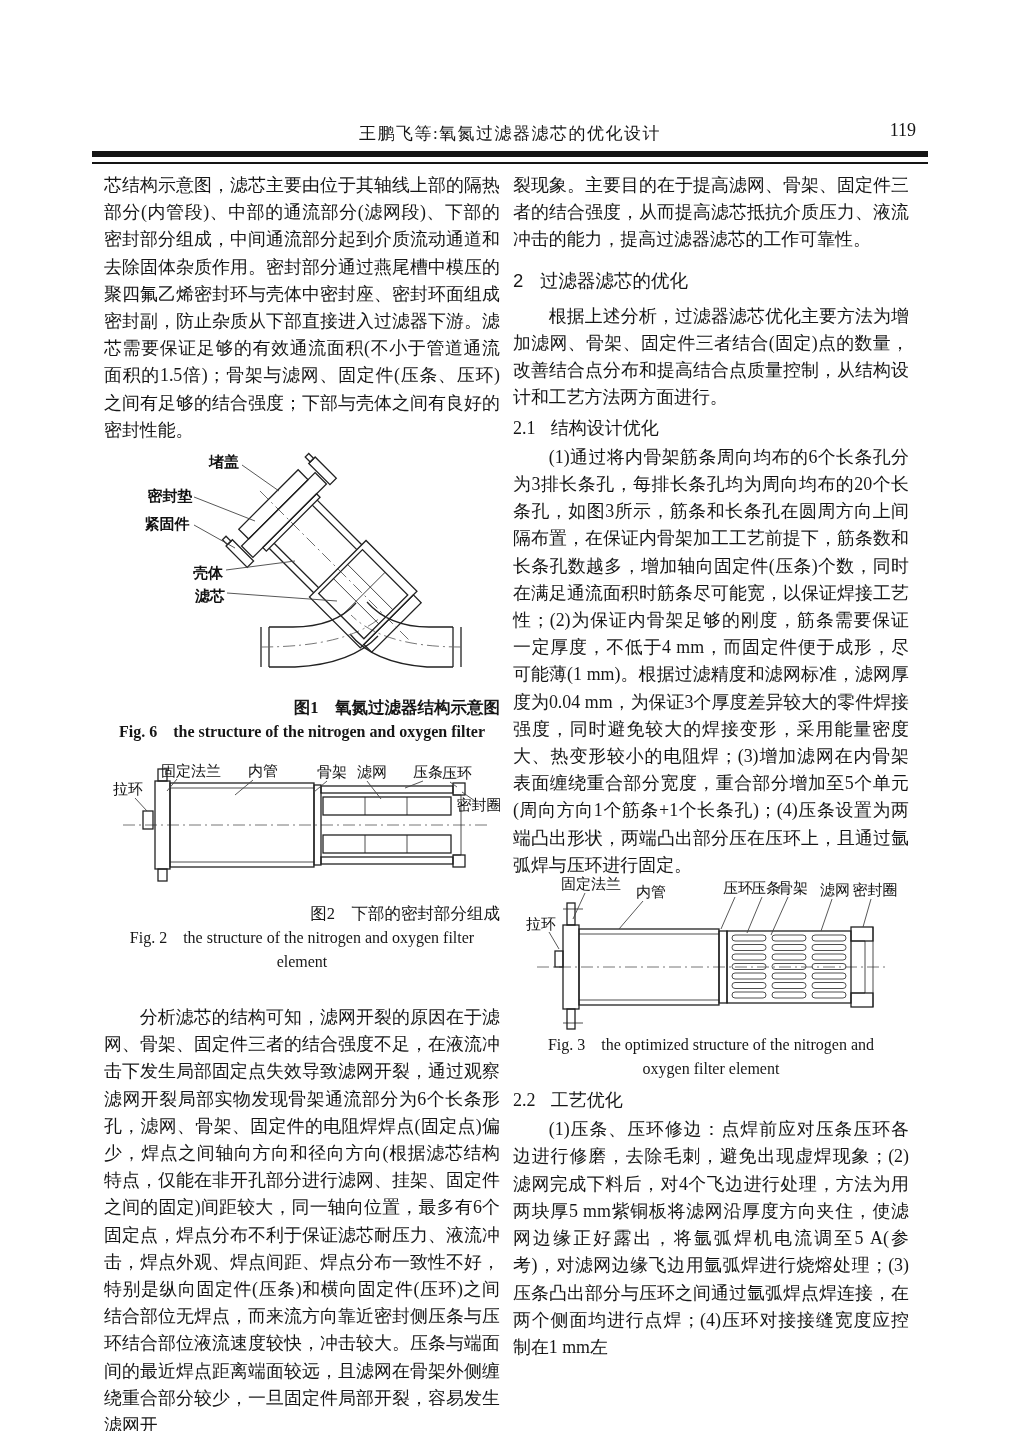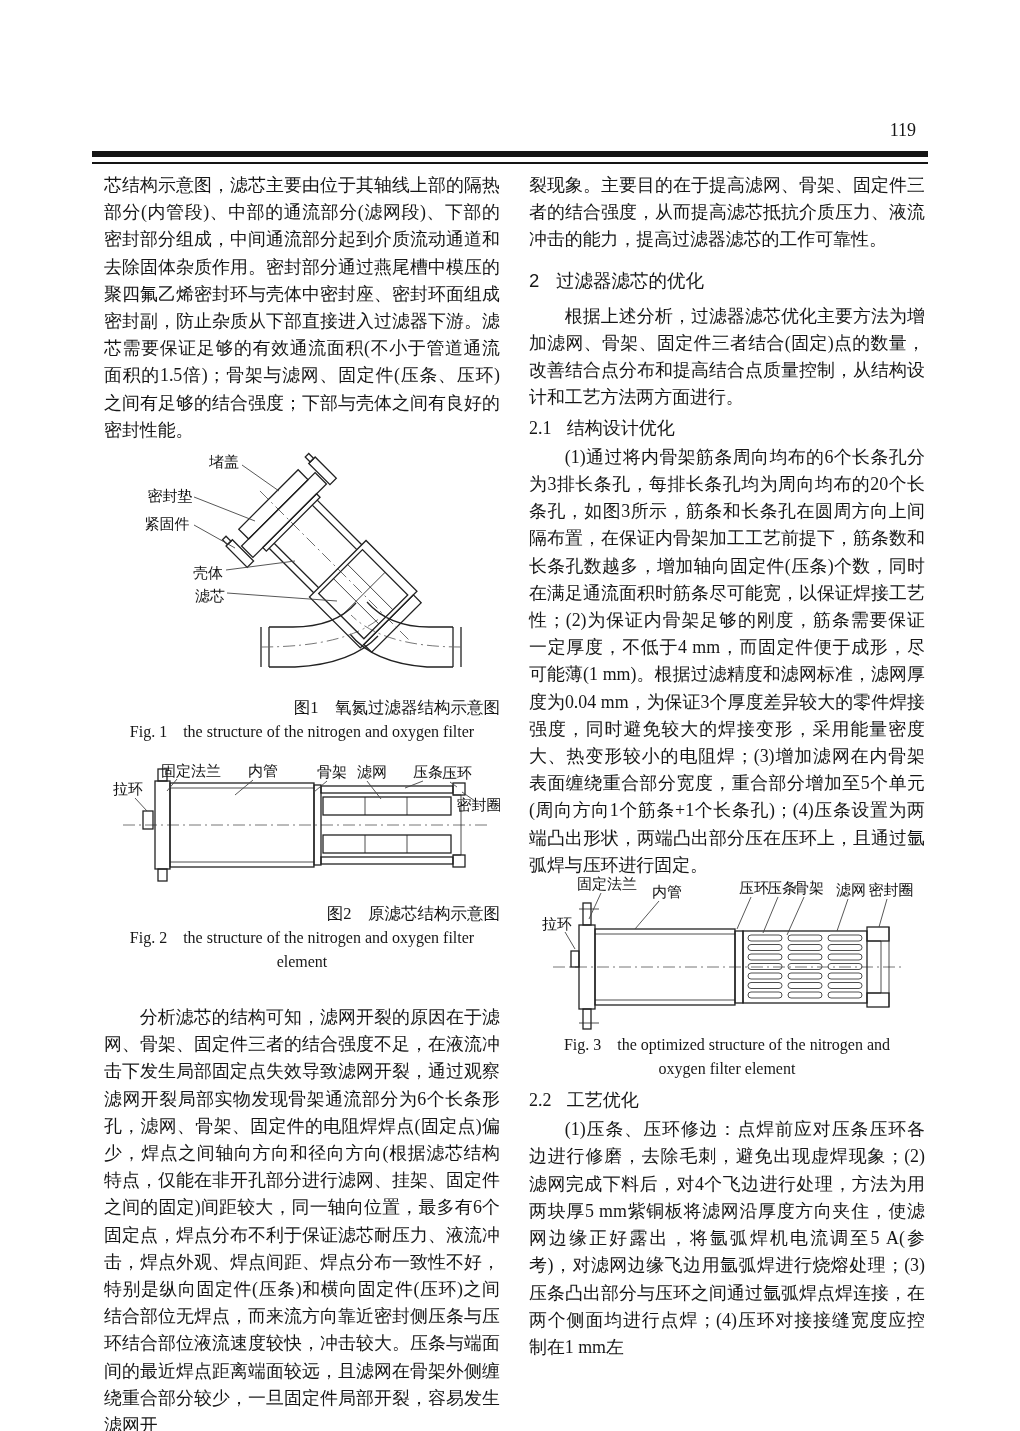--- a/index.html
+++ b/index.html
@@ -6,46 +6,47 @@
   .page{position:relative;width:1020px;height:1431px;background:#ffffff;margin:0 auto;
         font-family:"Liberation Serif","DejaVu Serif",serif;color:#161616;overflow:hidden;}
   .header-title{position:absolute;top:122px;left:0;width:100%;text-align:center;
         font-size:17px;letter-spacing:1.5px;}
   .page-number{position:absolute;top:120px;right:104px;font-size:18px;}
   .rule-thick{position:absolute;top:151px;left:92px;width:836px;height:6px;background:#141414;}
   .rule-thin{position:absolute;top:162px;left:92px;width:836px;height:2px;background:#141414;}
   .col{position:absolute;top:172px;width:396px;font-size:17.9px;line-height:27.2px;
        text-align:justify;}
   .col-left{left:104px;}
-  .col-right{left:529px;}
+  .col-right{left:513px;}
   p.body{margin:0;}
   p.ind{text-indent:2em;}
   h2.sec{margin:13px 0 9px 0;font-size:18.5px;font-weight:normal;
          font-family:"Liberation Sans","DejaVu Sans",sans-serif;}
   h2.sec .num{margin-right:0.9em;}
   h3.subsec{margin:3px 0 2px 0;font-size:18px;font-weight:normal;}
   h3.subsec .num{margin-right:0.85em;}
   .cap-zh{margin:9px 0 0 0;text-align:right;font-size:16.5px;line-height:24px;}
   .cap-en{margin:0;text-align:center;font-size:16px;line-height:24px;}
   .fig{text-align:center;}
-  .fig1{margin-top:7px;}
+  .fig1{margin-top:7px;font-weight:bold;}
   .fig2{margin-top:17px;}
   .fig3{margin-top:-4px;}
   svg{display:block;margin:0 auto;}
   .ln{stroke:#222;fill:none;stroke-width:1.3;}
   .thin{stroke-width:0.8;}
   .cl{stroke:#666;fill:none;stroke-width:0.9;stroke-dasharray:12 4 2 4;}
   .ldr{stroke:#444;fill:none;stroke-width:0.9;}
   .flabel{font-size:15px;fill:#111;font-family:"Liberation Serif","DejaVu Serif",serif;}
 </style>
 </head>
 <body>
 
 <div class="page">
 
+  <div class="header-title">王鹏飞等:氧氮过滤器滤芯的优化设计</div>
   <div class="page-number">119</div>
   <div class="rule-thick"></div>
   <div class="rule-thin"></div>
 
   <div class="col col-left">
 
     <p class="body">芯结构示意图，滤芯主要由位于其轴线上部的隔热部分(内管段)、中部的通流部分(滤网段)、下部的密封部分组成，中间通流部分起到介质流动通道和去除固体杂质作用。密封部分通过燕尾槽中模压的聚四氟乙烯密封环与壳体中密封座、密封环面组成密封副，防止杂质从下部直接进入过滤器下游。滤芯需要保证足够的有效通流面积(不小于管道通流面积的1.5倍)；骨架与滤网、固定件(压条、压环)之间有足够的结合强度；下部与壳体之间有良好的密封性能。</p>
 
     <div class="fig fig1">
       <svg width="375" height="236" viewBox="0 0 375 236">
@@ -91,21 +92,21 @@
         <path class="ldr" d="M111,119 L180,110"></path>
         <path class="ldr" d="M112,142 L222,150"></path>
 
         <text class="flabel" x="109" y="16" text-anchor="middle">堵盖</text>
         <text class="flabel" x="55" y="50" text-anchor="middle">密封垫</text>
         <text class="flabel" x="52" y="78" text-anchor="middle">紧固件</text>
         <text class="flabel" x="93" y="127" text-anchor="middle">壳体</text>
         <text class="flabel" x="95" y="150" text-anchor="middle">滤芯</text>
       </svg>
       <p class="cap-zh">图1　氧氮过滤器结构示意图</p>
-      <p class="cap-en">Fig. 1　the structure of the nitrogen and oxygen filter</p>
+      <p class="cap-en">Fig. 6　the structure of the nitrogen and oxygen filter</p>
     </div>
 
     <div class="fig fig2">
       <svg width="395" height="132" viewBox="0 0 395 132">
         <defs>
           <pattern id="f2h" width="5" height="5" patternUnits="userSpaceOnUse">
             <path d="M0,5 L5,0" stroke="#333" stroke-width="1"></path>
           </pattern>
           <pattern id="f2m" width="3" height="3" patternUnits="userSpaceOnUse">
             <path d="M0,1.5 H3 M1.5,0 V3" stroke="#555" stroke-width="0.7"></path>
@@ -139,21 +140,21 @@
         <path class="ldr" d="M370,40 L357,31"></path>
         <text class="flabel" x="23" y="33" text-anchor="middle">拉环</text>
         <text class="flabel" x="86" y="15" text-anchor="middle">固定法兰</text>
         <text class="flabel" x="158" y="15" text-anchor="middle">内管</text>
         <text class="flabel" x="227" y="16" text-anchor="middle">骨架</text>
         <text class="flabel" x="267" y="16" text-anchor="middle">滤网</text>
         <text class="flabel" x="323" y="16" text-anchor="middle">压条</text>
         <text class="flabel" x="352" y="17" text-anchor="middle">压环</text>
         <text class="flabel" x="374" y="49" text-anchor="middle">密封圈</text>
       </svg>
-      <p class="cap-zh">图2　原滤芯结构示意图</p>
+      <p class="cap-zh">图2　下部的密封部分组成</p>
       <p class="cap-en">Fig. 2　the structure of the nitrogen and oxygen filter element</p>
     </div>
 
     <p class="body ind" style="margin-top:30px;">分析滤芯的结构可知，滤网开裂的原因在于滤网、骨架、固定件三者的结合强度不足，在液流冲击下发生局部固定点失效导致滤网开裂，通过观察滤网开裂局部实物发现骨架通流部分为6个长条形孔，滤网、骨架、固定件的电阻焊焊点(固定点)偏少，焊点之间轴向方向和径向方向(根据滤芯结构特点，仅能在非开孔部分进行滤网、挂架、固定件之间的固定)间距较大，同一轴向位置，最多有6个固定点，焊点分布不利于保证滤芯耐压力、液流冲击，焊点外观、焊点间距、焊点分布一致性不好，特别是纵向固定件(压条)和横向固定件(压环)之间结合部位无焊点，而来流方向靠近密封侧压条与压环结合部位液流速度较快，冲击较大。压条与端面间的最近焊点距离端面较远，且滤网在骨架外侧缠绕重合部分较少，一旦固定件局部开裂，容易发生滤网开</p>
   </div>
 
   <div class="col col-right">
 
     <p class="body">裂现象。主要目的在于提高滤网、骨架、固定件三者的结合强度，从而提高滤芯抵抗介质压力、液流冲击的能力，提高过滤器滤芯的工作可靠性。</p>
 

